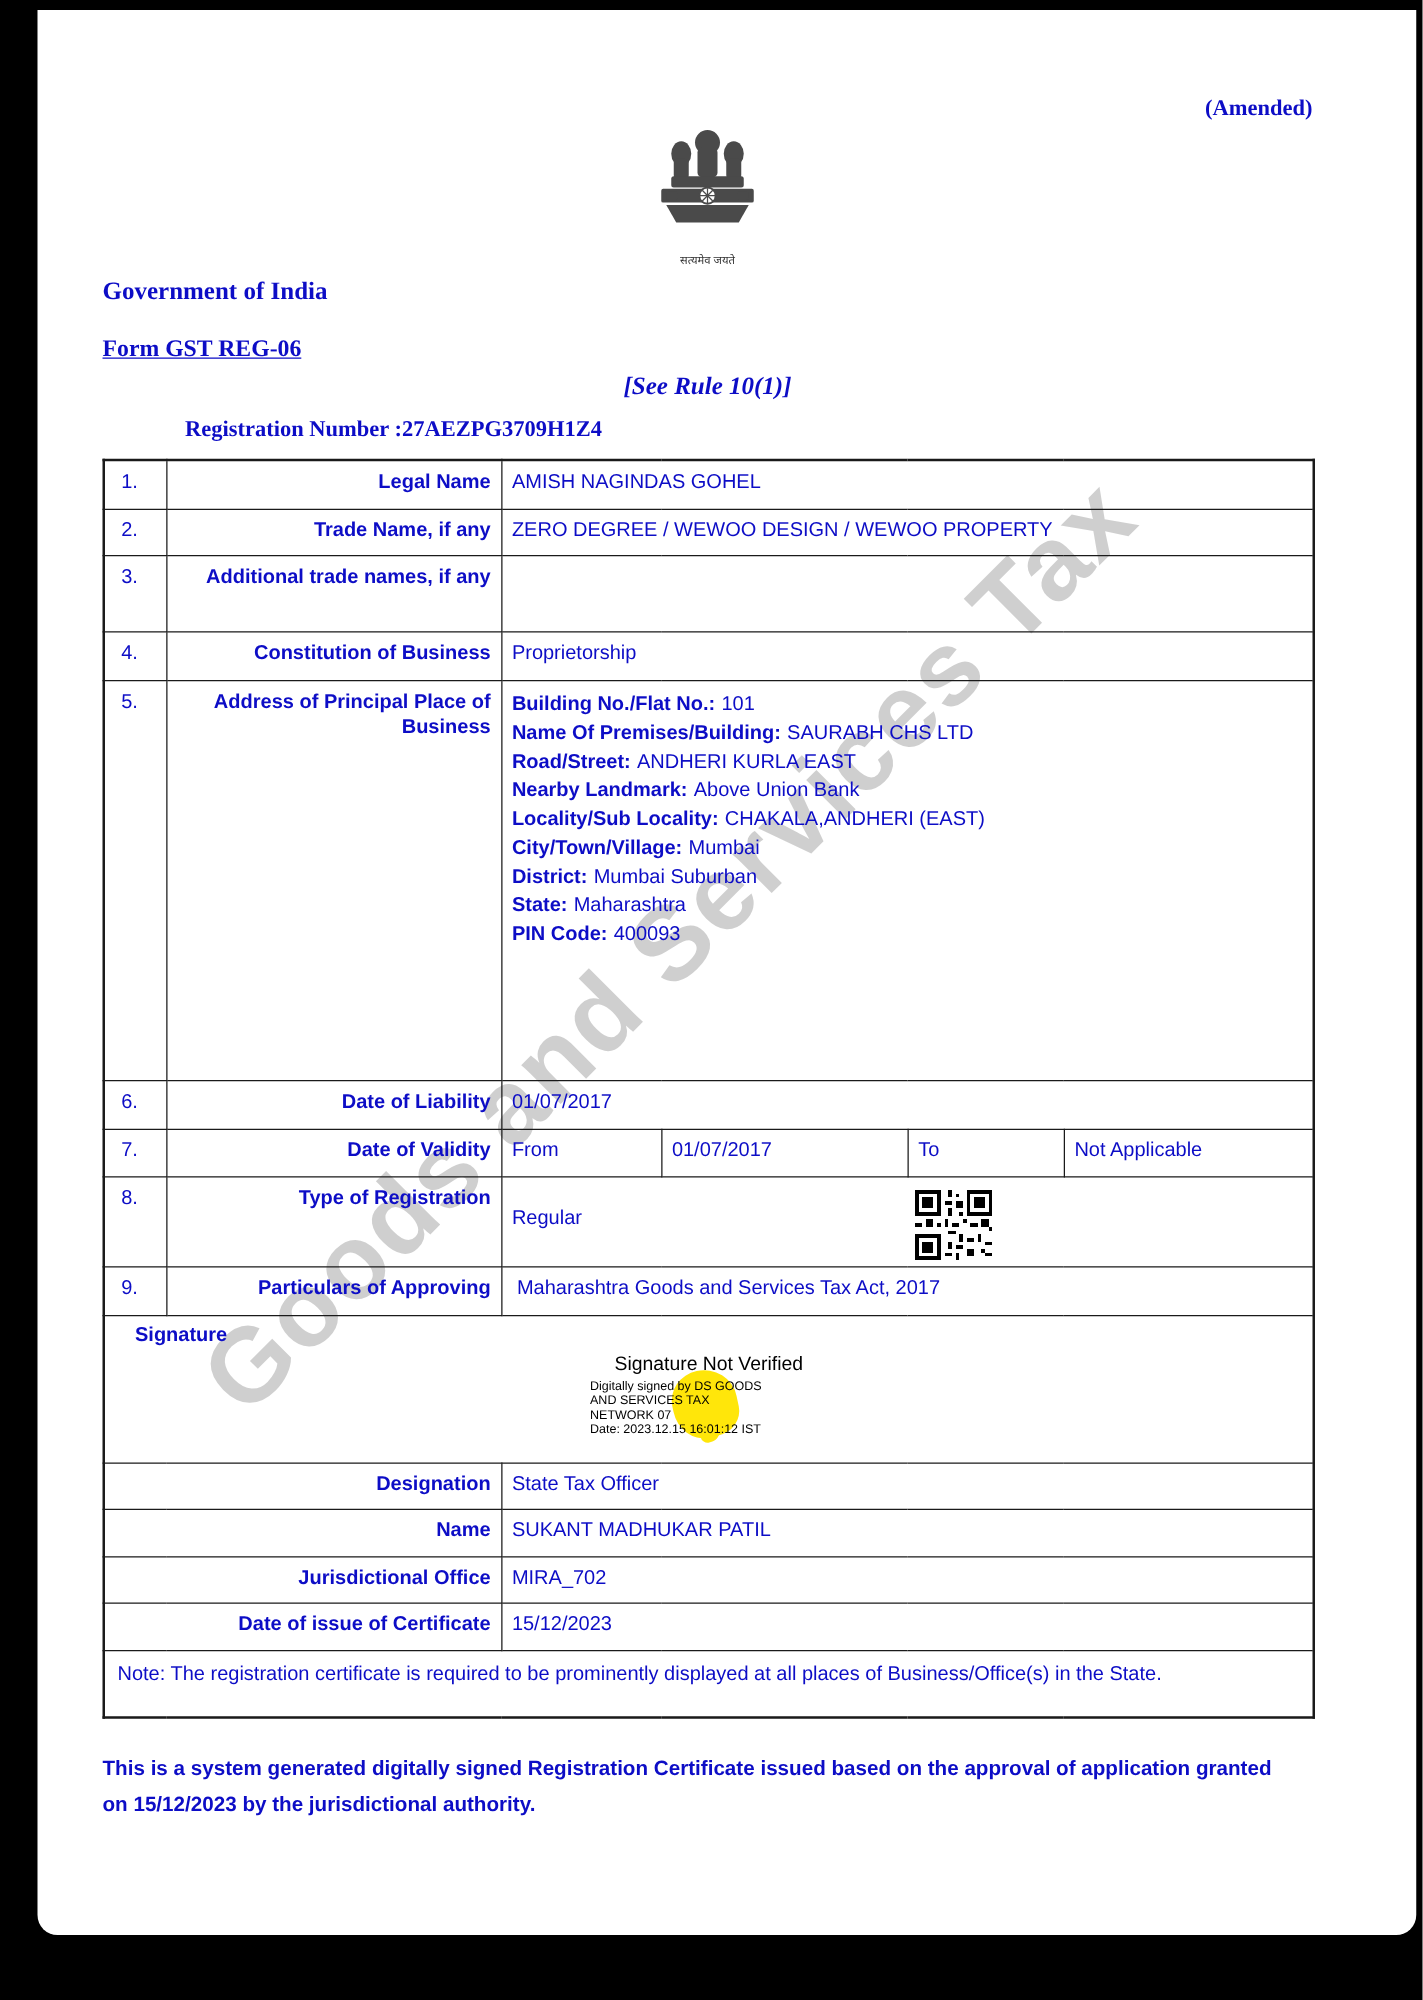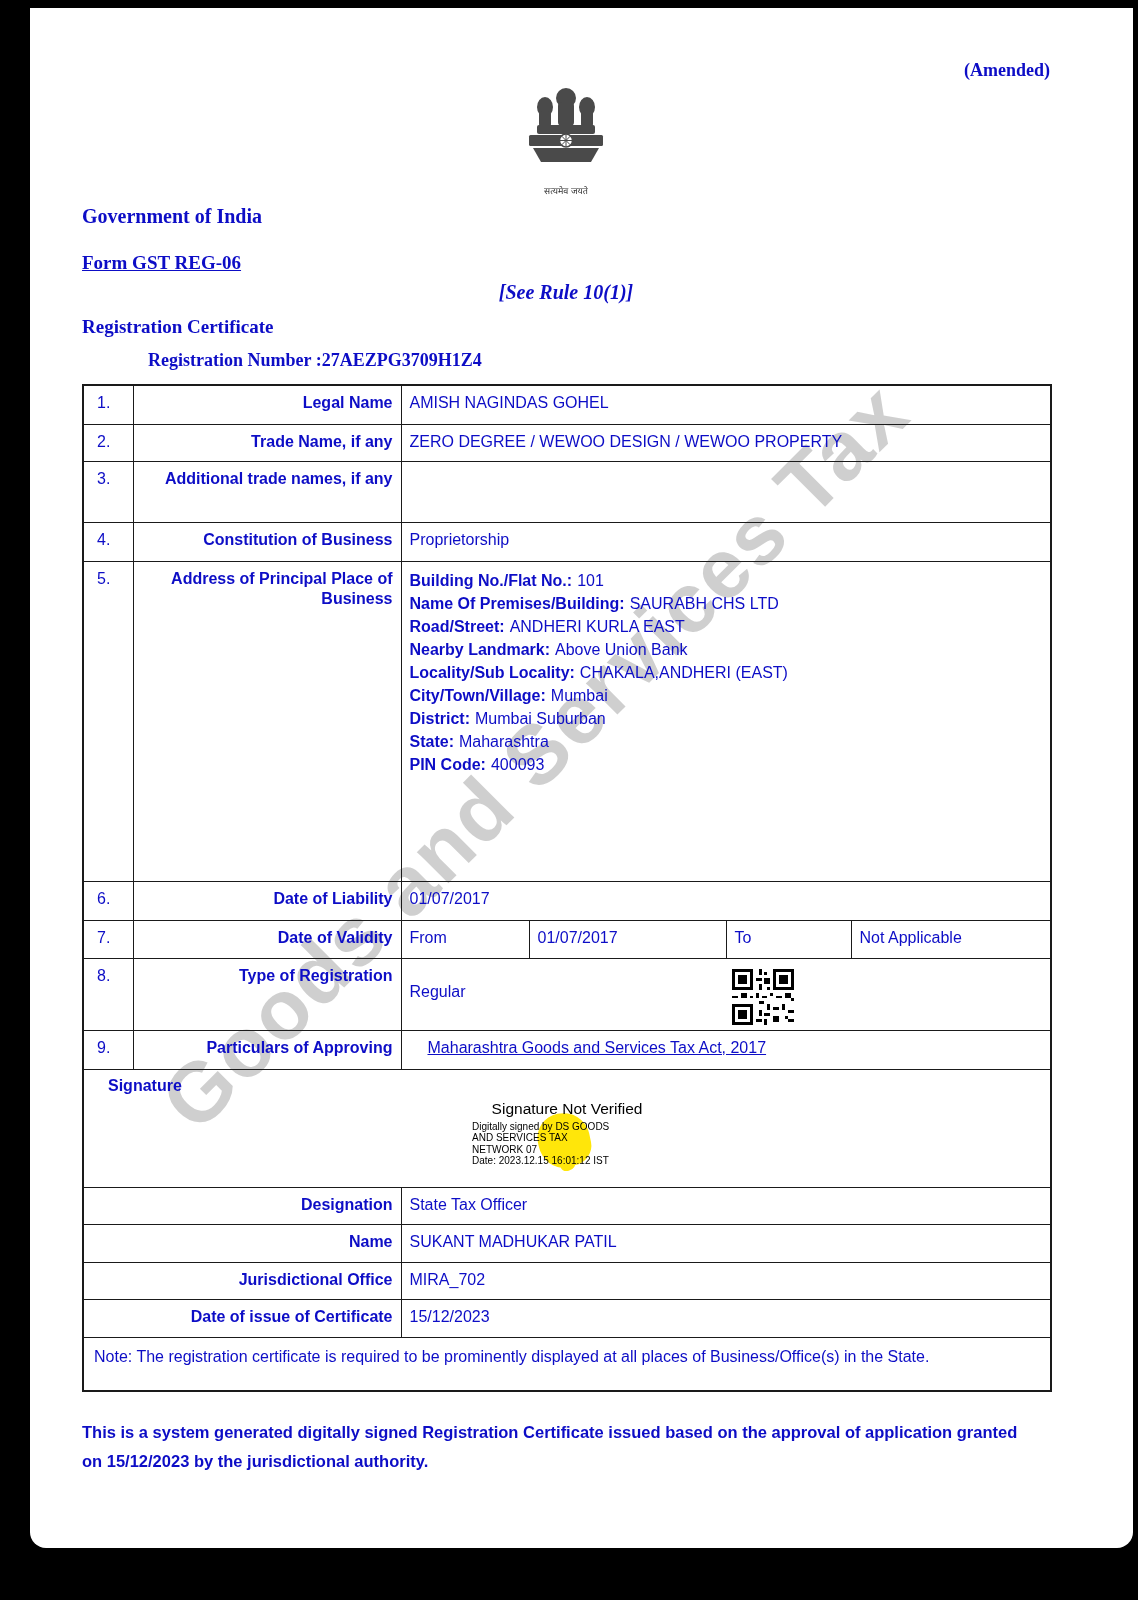--- a/index.html
+++ b/index.html
@@ -23,21 +23,21 @@
     position:absolute;left:-145px;top:700px;width:1300px;z-index:0;
     transform:rotate(-45deg);
     font-family:"Liberation Sans",sans-serif;
     font-weight:bold;font-size:84px;letter-spacing:2px;
     color:rgba(70,70,70,0.26);text-align:center;white-space:nowrap;
     pointer-events:none;
   }
   .content{position:relative;z-index:1;}
   .head-wrap{margin-left:52px;width:968px;}
   .amended{
-    padding-top:52px;text-align:right;
+    padding-top:68px;text-align:right;
     font-family:"Liberation Serif",serif;font-weight:bold;font-size:18px;color:var(--blue);
   }
   .emblem-box{text-align:center;margin-top:2px;}
   .emblem-caption{font-size:9px;color:#333;margin-top:1px;}
   .t-gov,.t-form,.t-cert{
     font-family:"Liberation Serif",serif;font-weight:bold;color:var(--blue);
   }
   .t-gov{font-size:20px;margin-top:8px;}
   .t-form{font-size:19px;margin-top:24px;text-decoration:underline;}
   .t-rule{
@@ -59,21 +59,21 @@
     font-size:16px;color:var(--blue);
     padding:7px 8px;vertical-align:top;line-height:1.25;
   }
   .cert-table td.num{padding-left:13px;}
   .cert-table td.lbl{font-weight:bold;text-align:right;}
   .addr-line{line-height:23px;}
   .addr-line .lbl-inline{font-weight:bold;margin-right:5px;}
   td.type-cell{position:relative;}
   .regular-txt{margin-top:16px;}
   .qr{position:absolute;left:330px;top:10px;}
-  td.particulars{padding-left:26px;text-decoration:underline;}
+  td.particulars{padding-left:12px;}
   td.sig-cell{position:relative;height:118px;}
   .sig-label{position:absolute;left:24px;top:6px;font-weight:bold;}
   .sig-center{width:250px;margin:22px auto 0;position:relative;text-align:center;}
   .sig-status{color:#000;font-size:15.5px;position:relative;z-index:1;}
   .sig-lines{
     width:190px;margin:3px auto 0;text-align:left;
     font-size:10px;line-height:11.5px;color:#000;position:relative;z-index:1;
   }
   .seal{
     position:absolute;left:96px;top:14px;width:52px;height:54px;z-index:0;
@@ -123,21 +123,20 @@
           </g>
           <rect x="10" y="54" width="9" height="7" rx="2" fill="#4a4a4a"></rect>
           <rect x="67" y="54" width="9" height="7" rx="2" fill="#4a4a4a"></rect>
         </svg>
         <div class="emblem-caption">सत्यमेव जयते</div>
       </div>
 
       <div class="t-gov">Government of India</div>
       <div class="t-form">Form GST REG-06</div>
       <div class="t-rule">[See Rule 10(1)]</div>
-      <div class="t-cert">Registration Certificate</div>
     </div>
 
     <div class="regnum">Registration Number :27AEZPG3709H1Z4</div>
 
     <table class="cert-table">
       <colgroup>
         <col style="width:50px">
           <col style="width:268px">
           <col style="width:128px">
         <col style="width:197px">

